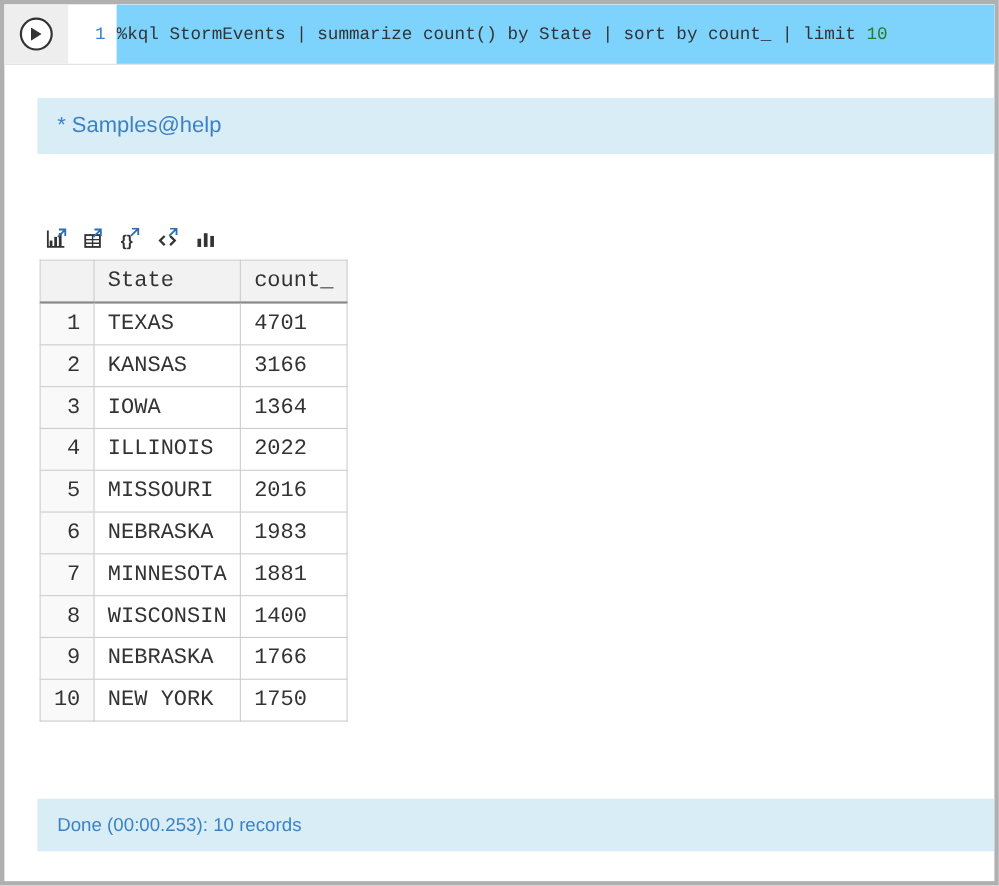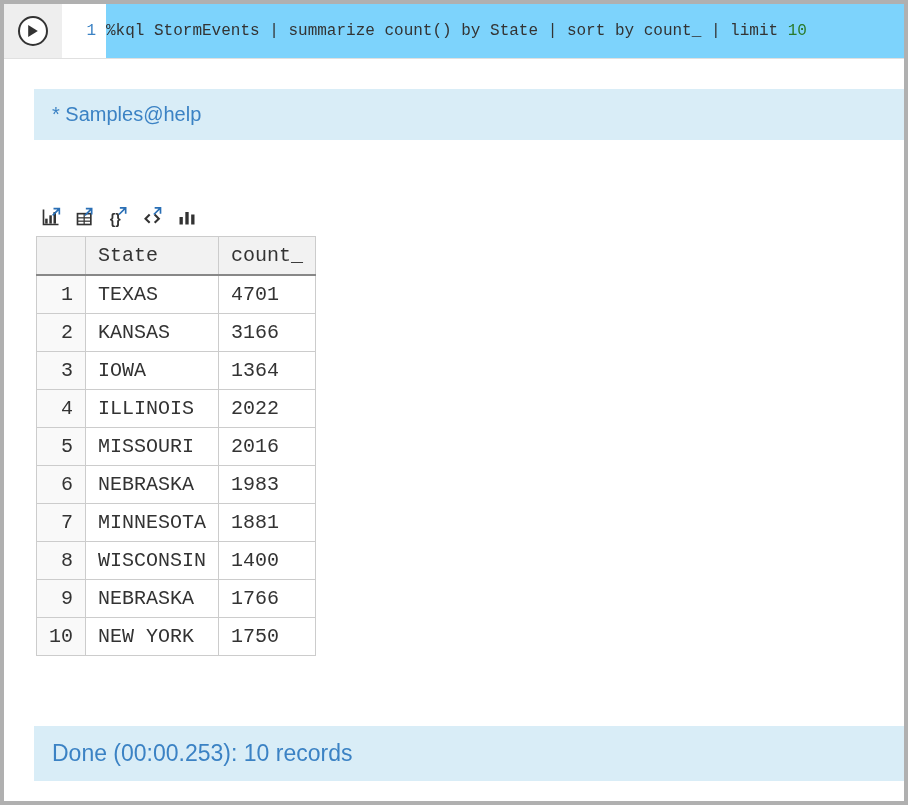--- a/index.html
+++ b/index.html
@@ -110,21 +110,21 @@
     }
     .result-table tbody th {
       background: #f9f9f9;
       font-weight: normal;
       text-align: right;
       width: 40px;
     }
     .status-bar {
       background: #d9edf7;
       color: #3b82c4;
-      font-size: 23px;
+      font-size: 17px;
       padding: 14px 18px;
       margin-top: 70px;
     }
   </style>
 </head>
 <body>
 
 <div class="notebook">
 
   <div class="code-cell">

